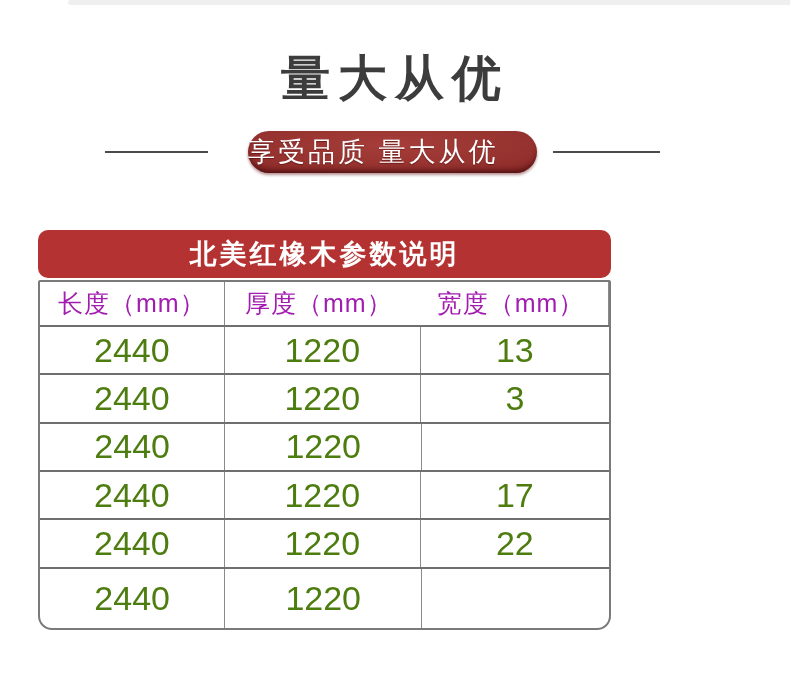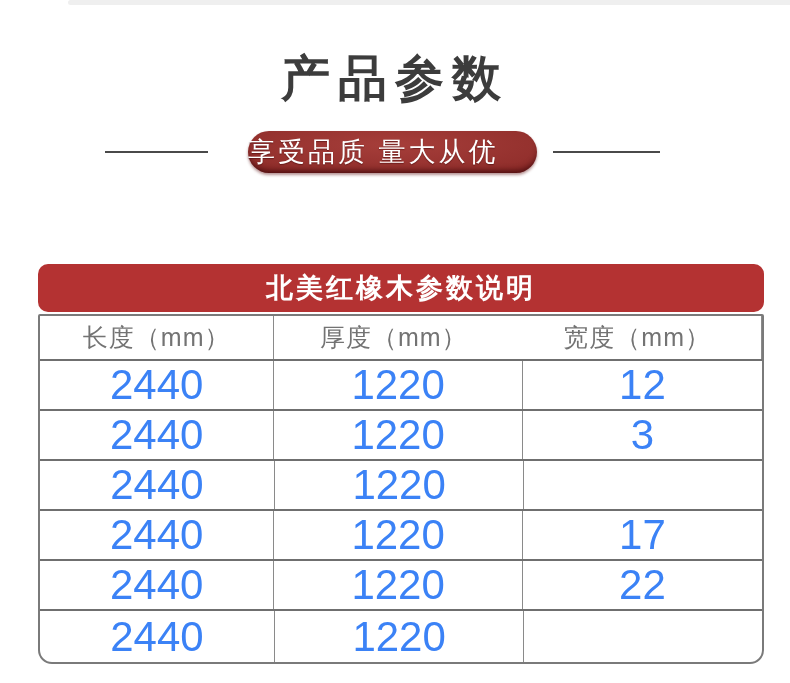--- a/index.html
+++ b/index.html
@@ -34,21 +34,21 @@
     box-shadow:inset 0 -5px 6px -3px rgba(58,6,9,0.85),
                0 2px 3px rgba(90,14,16,0.45);
     display:flex;align-items:center;justify-content:flex-start;
   }
   .ribbon-label{
     color:#ffffff;font-size:27px;font-weight:500;letter-spacing:3px;
     text-shadow:0 1px 1px rgba(60,6,8,0.5);white-space:pre;
   }
   
   .param-table{
-    position:absolute;left:38px;top:230px;width:726px;height:400px;margin-top:34px;
+    position:absolute;left:38px;top:230px;width:573px;height:400px;
   }
   .table-title-bar{
     position:absolute;top:0;left:0;right:0;height:48px;
     background:#b43232;border-radius:10px;
     display:flex;align-items:center;justify-content:center;
     color:#ffffff;font-size:27px;font-weight:700;letter-spacing:3px;
   }
   .table-body{
     position:absolute;top:50px;left:0;right:0;bottom:0;
     border:2px solid #7a7a7a;border-radius:2px 2px 14px 14px;
@@ -56,54 +56,54 @@
     background:#ffffff;
   }
   .t-row{
     display:flex;flex:1;
     border-bottom:2px solid #6f6f6f;
   }
   .t-row:last-child{border-bottom:none;flex:1.28;}
   .t-row.header-row{flex:none;height:43px;}
   .t-cell{
     display:flex;align-items:center;justify-content:center;
-    color:#3b82f6;font-size:42px;
+    color:#4d7c0f;font-size:34px;
   }
   .t-cell.c1{width:32.4%;border-right:1px solid #8a8a8a;}
   .t-cell.c2{width:34.4%;border-right:1px solid #8a8a8a;}
   .t-cell.c3{width:33.2%;}
-  .header-row .t-cell{font-size:25px;color:#737373;font-weight:500;letter-spacing:1px;}
+  .header-row .t-cell{font-size:25px;color:#a21caf;font-weight:500;letter-spacing:1px;}
 </style>
 </head>
 <body>
 
 <div class="top-strip"></div>
 
-<div class="page-title">产品参数</div>
+<div class="page-title">量大从优</div>
 
 <div class="side-line left"></div>
 <div class="ribbon">
   <span class="ribbon-label">享受品质 量大从优</span>
 </div>
 <div class="side-line right"></div>
 
 <div class="param-table">
   <div class="table-title-bar">
     <span>北美红橡木参数说明</span>
   </div>
   <div class="table-body">
     <div class="t-row header-row">
       <div class="t-cell c1">长度（mm）</div>
       <div class="t-cell c3">厚度（mm）</div>
       <div class="t-cell c2">宽度（mm）</div>
     </div>
     <div class="t-row">
       <div class="t-cell c1">2440</div>
       <div class="t-cell c2">1220</div>
-      <div class="t-cell c3">12</div>
+      <div class="t-cell c3">13</div>
     </div>
     <div class="t-row">
       <div class="t-cell c1">2440</div>
       <div class="t-cell c2">1220</div>
       <div class="t-cell c3">3</div>
     </div>
     <div class="t-row">
       <div class="t-cell c1">2440</div>
       <div class="t-cell c2">1220</div>
     </div>

